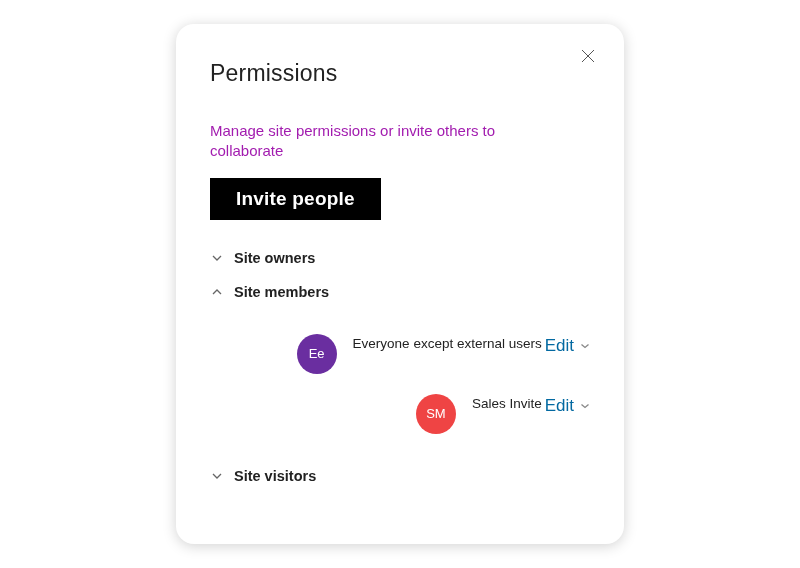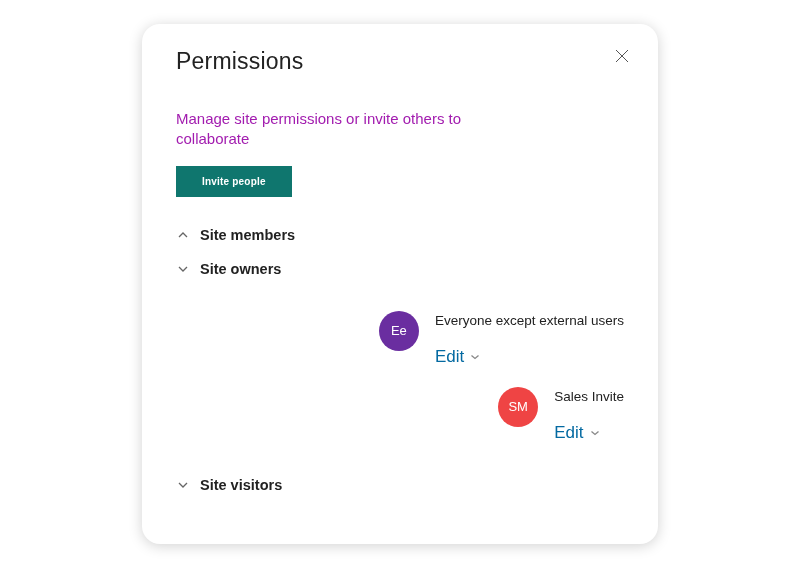--- a/index.html
+++ b/index.html
@@ -10,26 +10,26 @@
     body {
       font-family: "Segoe UI", -apple-system, BlinkMacSystemFont, sans-serif;
       background: #ffffff;
       width: 800px;
       height: 568px;
       display: flex;
       align-items: center;
       justify-content: center;
     }
     .panel {
-      width: 516px;
+      width: 448px;
       height: 520px;
       background: #ffffff;
       border-radius: 18px;
       box-shadow: 0 2px 14px rgba(0,0,0,0.18);
-      padding: 24px 34px 20px 34px;
+      padding: 36px 34px 20px 34px;
       position: relative;
     }
     .close-btn {
       position: absolute;
       top: 22px;
       right: 26px;
       width: 20px;
       height: 20px;
       cursor: pointer;
       display: flex;
@@ -50,24 +50,24 @@
       letter-spacing: 0.2px;
     }
     .subtitle {
       font-size: 15px;
       color: #a21caf;
       line-height: 1.35;
       margin-bottom: 16px;
       max-width: 360px;
     }
     .invite-btn {
-      background: #0f766e;
+      background: #000000;
       color: #fff;
       border: none;
-      font-size: 10px;
+      font-size: 19px;
       font-weight: 700;
       padding: 10px 26px;
       cursor: pointer;
       letter-spacing: 0.2px;
       margin-bottom: 22px;
     }
     .section-row {
       display: flex;
       align-items: center;
       gap: 10px;
@@ -114,22 +114,21 @@
       display: flex;
       align-items: center;
       justify-content: center;
       color: #fff;
       font-size: 13px;
       font-weight: 500;
       flex-shrink: 0;
     }
     .member-info {
       display: flex;
-      flex-direction: column;
-      gap: 19px;
+      gap: 3px;
       padding-top: 2px;
     }
     .member-name {
       font-size: 13.5px;
       color: #222;
     }
     .permission-dropdown {
       display: flex;
       align-items: center;
       gap: 6px;
@@ -158,39 +157,39 @@
         <line x1="1" y1="1" x2="13" y2="13"></line>
         <line x1="13" y1="1" x2="1" y2="13"></line>
       </svg>
   </div>
 
   <h1 class="title">Permissions</h1>
 
   <p class="subtitle">Manage site permissions or invite others to collaborate</p>
 
   <button class="invite-btn">Invite people</button>
+
+  
+  <div class="section-row">
+    <span class="chevron">
+      <svg viewBox="0 0 12 12">
+          <polyline points="2,4 6,8 10,4"></polyline>
+        </svg>
+    </span>
+    <span class="section-label">Site owners</span>
+  </div>
 
   
   <div class="section-row">
     <span class="chevron">
       <svg viewBox="0 0 12 12">
           <polyline points="2,8 6,4 10,8"></polyline>
         </svg>
     </span>
     <span class="section-label">Site members</span>
-  </div>
-
-  
-  <div class="section-row">
-    <span class="chevron">
-      <svg viewBox="0 0 12 12">
-          <polyline points="2,4 6,8 10,4"></polyline>
-        </svg>
-    </span>
-    <span class="section-label">Site owners</span>
   </div>
 
   <div class="members-list">
 
     <div class="member-row">
       <div class="avatar" style="background:#6a2ea0">Ee</div>
       <div class="member-info">
         <span class="member-name">Everyone except external users</span>
         <div class="permission-dropdown">
           <span>Edit</span>

